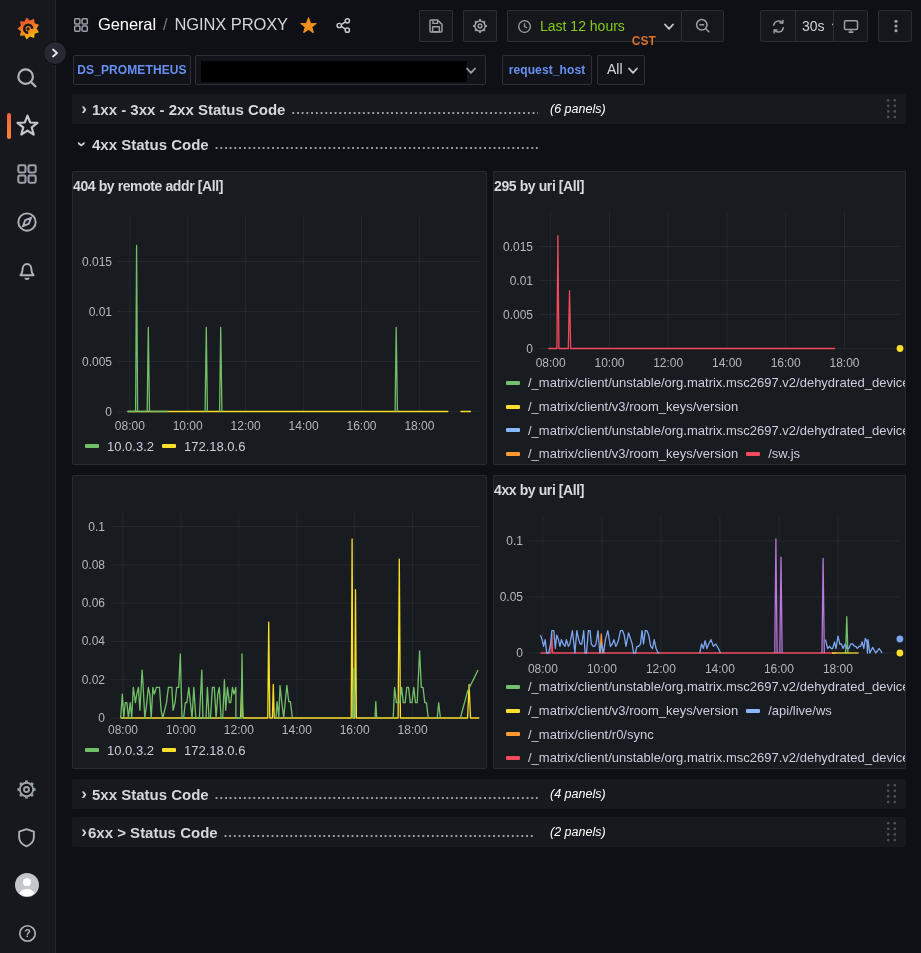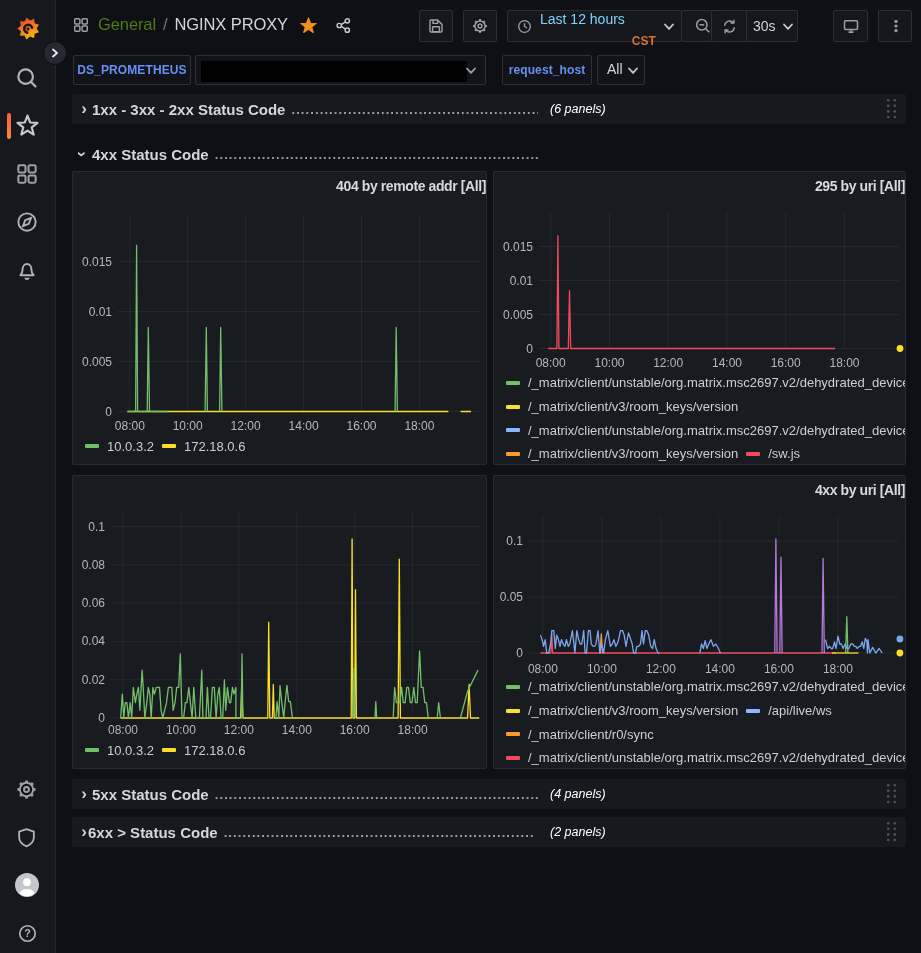--- a/index.html
+++ b/index.html
@@ -23,42 +23,42 @@
 .rowhead { position:absolute; left:72px; width:834px; height:30px; border-radius:2px; }
 .chev { position:absolute; top:4px; color:#cfd0d7; font-size:17px; line-height:21px; font-weight:700; width:12px; height:22px; text-align:center; display:block; }
 .rtflex { position:absolute; top:0; height:30px; display:flex;
   align-items:center; overflow:hidden; }
 .rtitle { color:#d5d6dd; font-size:15px; font-weight:700; white-space:nowrap; flex:none; padding-right:6px; }
 .dots { color:rgba(204,204,220,0.75); font-size:13px; font-weight:700; letter-spacing:1.1px;
   white-space:nowrap; overflow:hidden; flex:1; padding-top:1px; }
 .pcount { position:absolute; left:478px; top:8px; color:#ffffff; font-size:12.5px; font-style:italic; white-space:nowrap; }
 .panel { position:absolute; background:#181b1f; border:1px solid rgba(204,204,220,0.09);
   border-radius:2px; overflow:hidden; }
-.ptitle { position:absolute; left:0; top:6px; width:100%; text-align:right;
+.ptitle { position:absolute; left:0; top:6px; width:100%; text-align:left;
   color:#d8d9df; font-size:14px; font-weight:700; letter-spacing:-0.4px; }
 .leg1 { position:absolute; left:12px; top:265px; height:18px; display:flex; align-items:center;
   color:#ccccdc; font-size:13px; white-space:nowrap; }
 .legm { position:absolute; left:12px; right:0; color:#ccccdc; font-size:13px; }
 .lrow { height:23.7px; display:flex; align-items:center; white-space:nowrap; overflow:hidden; }
 .lsw { display:inline-block; width:14px; height:4px; border-radius:1px; margin-right:8px; flex:none; }
 .ltx { white-space:nowrap; }
 .lgap { display:inline-block; width:8px; flex:none; }
 .lgap2 { display:inline-block; width:8px; flex:none; }
 </style></head>
 <body>
 <div id="topnav">
     <div style="position:absolute;left:73px;top:17px"><svg width="16" height="16" viewBox="0 0 16 16" fill="none" style="">
         <g stroke="#9ba0a8" stroke-width="1.5">
           <rect x="1.7" y="1.7" width="5.2" height="5.2" rx="1"></rect>
           <rect x="9.1" y="1.7" width="5.2" height="5.2" rx="1"></rect>
           <rect x="1.7" y="9.1" width="5.2" height="5.2" rx="1"></rect>
           <rect x="9.1" y="9.1" width="5.2" height="5.2" rx="1"></rect>
         </g>
       </svg></div>
-    <div id="crumb"><span style="color:#4d7c0f">General</span><span style="color:#74787f;padding:0 7px">/</span><span style="color:#d4d5dc">NGINX PROXY</span></div>
+    <div id="crumb"><span style="color:#ffffff">General</span><span style="color:#74787f;padding:0 7px">/</span><span style="color:#d4d5dc">NGINX PROXY</span></div>
     <div style="position:absolute;left:300px;top:17px"><svg width="17" height="17" viewBox="0 0 16 16">
         <polygon points="8.00,0.80 6.12,5.81 0.77,6.05 4.96,9.39 3.53,14.55 8.00,11.60 12.47,14.55 11.04,9.39 15.23,6.05 9.88,5.81" fill="#F2901E" stroke="#F2901E" stroke-width="1" stroke-linejoin="round"></polygon>
       </svg></div>
     <div style="position:absolute;left:335px;top:17px"><svg width="17" height="17" viewBox="0 0 16 16" fill="none" style="">
         <g stroke="#c6c8ce" stroke-width="1.4">
           <circle cx="11.6" cy="3.6" r="2"></circle>
           <circle cx="4" cy="8" r="2"></circle>
           <circle cx="11.6" cy="12.4" r="2"></circle>
           <line x1="5.9" y1="7.1" x2="9.8" y2="4.6"></line>
           <line x1="5.9" y1="8.9" x2="9.8" y2="11.4"></line>
@@ -87,38 +87,38 @@
         <circle cx="8" cy="8" r="1.9" fill="none" stroke="#9ba0a8" stroke-width="1.5"></circle>
       </svg>
     </div>
     <div class="tbtn" style="left:507px;width:175px">
       <svg width="15" height="15" viewBox="0 0 16 16" fill="none" style="margin:8px 0 0 9px;flex:none">
         <g stroke="#9ba0a8" stroke-width="1.4">
           <circle cx="8" cy="8" r="6.2"></circle>
           <path d="M8 4.6 V8 L10.6 9.6"></path>
         </g>
       </svg>
-      <span style="margin-left:8px;color:#7dd3fc">Last 12 hours</span>
+      <span style="margin-left:8px;margin-top:7px;color:#84cc16">Last 12 hours</span>
       <span style="margin-left:7px;margin-top:23px;color:#d9702b;font-weight:700;font-size:12px">CST</span>
       <span style="margin-left:7px;margin-top:12px">
         <svg width="12" height="8" viewBox="0 0 12 8" fill="none">
           <polyline points="2,1.5 6,5.8 10,1.5" stroke="#c6c8ce" stroke-width="1.8" stroke-linecap="round" stroke-linejoin="round"></polyline>
         </svg>
       </span>
     </div>
     <div class="tbtn" style="left:681px;width:43px">
       <svg width="16" height="16" viewBox="0 0 16 16" fill="none" style="margin:7px 0 0 13px">
         <g stroke="#9ba0a8" stroke-width="1.5">
           <circle cx="6.8" cy="6.8" r="5.2"></circle>
           <line x1="10.7" y1="10.7" x2="14.3" y2="14.3"></line>
           <line x1="4.4" y1="6.8" x2="9.2" y2="6.8"></line>
         </g>
       </svg>
     </div>
-    <div class="tbtn" style="left:711px;width:87px">
+    <div class="tbtn" style="left:760px;width:87px">
       <svg width="15" height="15" viewBox="0 0 16 16" fill="none" style="margin:8px 0 0 10px;flex:none">
         <g stroke="#9ba0a8" stroke-width="1.5" stroke-linecap="round" stroke-linejoin="round">
           <path d="M2.9 6.6 A5.3 5.3 0 0 1 12.2 4.0"></path>
           <path d="M12.7 1.2 l0 3.1 -3.1 0"></path>
           <path d="M13.1 9.4 A5.3 5.3 0 0 1 3.8 12.0"></path>
           <path d="M3.3 14.8 l0 -3.1 3.1 0"></path>
         </g>
       </svg>
       <span style="position:absolute;left:34px;top:0;width:1px;height:30px;background:#2b2e34"></span>
       <span style="margin-left:16px;margin-top:7px;color:#d0d1d8">30s</span>
@@ -181,21 +181,21 @@
       <circle cx="2.2" cy="2.2" r="1.3" fill="#4e525a"></circle>
       <circle cx="8.8" cy="2.2" r="1.3" fill="#4e525a"></circle>
       <circle cx="2.2" cy="7.8" r="1.3" fill="#4e525a"></circle>
       <circle cx="8.8" cy="7.8" r="1.3" fill="#4e525a"></circle>
       <circle cx="2.2" cy="13.399999999999999" r="1.3" fill="#4e525a"></circle>
       <circle cx="8.8" cy="13.399999999999999" r="1.3" fill="#4e525a"></circle>
       <circle cx="2.2" cy="18.999999999999996" r="1.3" fill="#4e525a"></circle>
       <circle cx="8.8" cy="18.999999999999996" r="1.3" fill="#4e525a"></circle>
     </svg>
   </div>
-<div class="rowhead" style="top:139px;">
+<div class="rowhead" style="top:129px;">
     <span class="chev" style="left:4px;transform:rotate(90deg)">›</span>
     <div class="rtflex" style="left:20px;width:446px">
       <span class="rtitle">4xx Status Code</span>
       <span class="dots">........................................................................................................................................................................................................</span>
     </div>
   </div>
 <div class="rowhead" style="top:779px;background:#17191e;">
     <span class="chev" style="left:6px">›</span>
     <div class="rtflex" style="left:20px;width:446px">
       <span class="rtitle">5xx Status Code</span>

